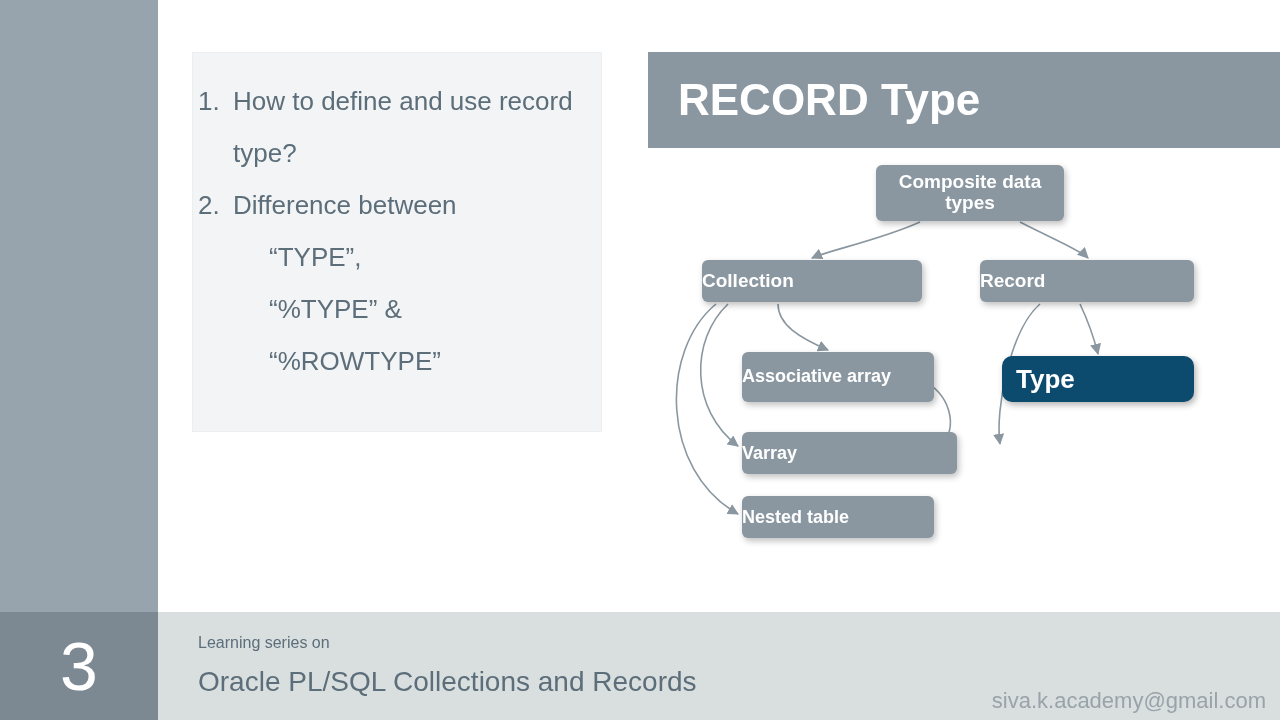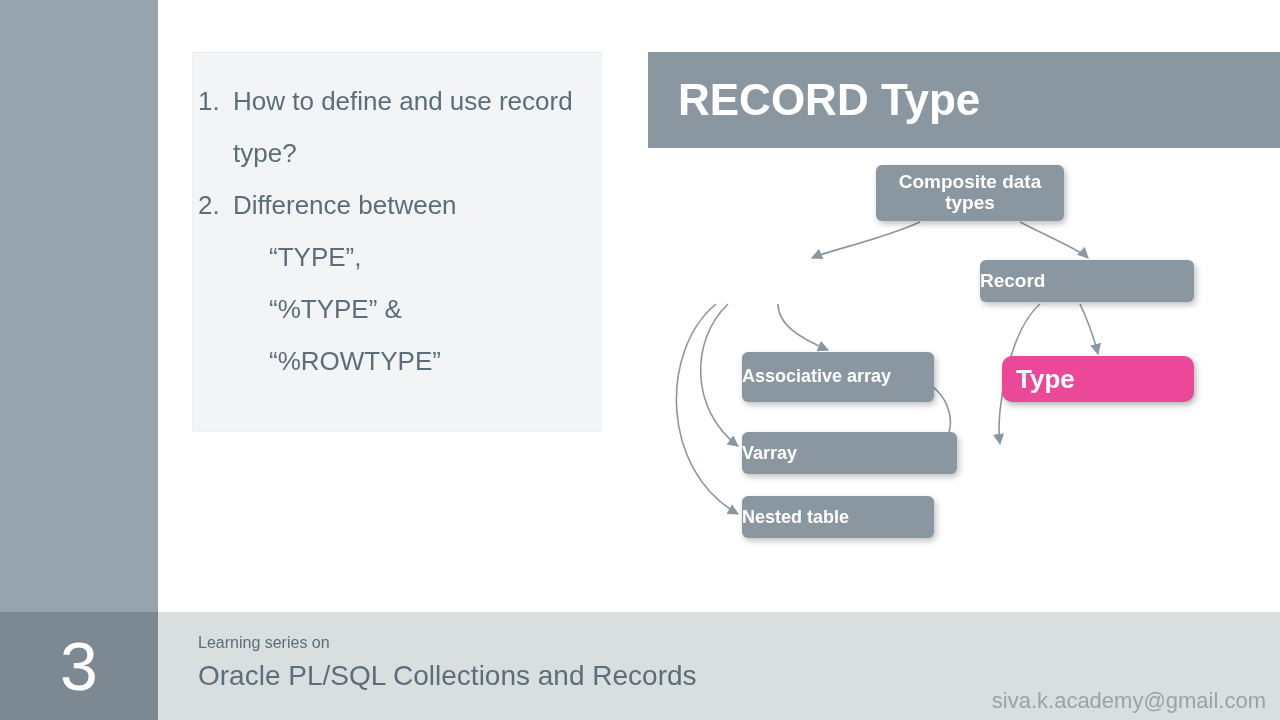--- a/index.html
+++ b/index.html
@@ -78,21 +78,21 @@
     display: flex;
     align-items: center;
     padding: 0 0;
     font-size: 19px;
     box-shadow: 2px 3px 6px rgba(0,0,0,0.25);
   }
   .node.center { text-align: center; justify-content: center; }
   .node.small { font-size: 18px; }
   .node-type {
     position: absolute;
-    background: #ec4899;
+    background: #0c4a6e;
     color: #ffffff;
     border-radius: 10px;
     font-weight: bold;
     display: flex;
     align-items: center;
     padding: 0 14px;
     font-size: 26px;
     box-shadow: 2px 3px 6px rgba(0,0,0,0.3);
   }
 
@@ -125,21 +125,21 @@
     align-items: center;
     justify-content: center;
   }
   .footer-text {
     position: absolute;
     left: 198px; top: 634px;
     color: #5c6e7a;
   }
   .footer-text .eyebrow {
     font-size: 16px;
-    margin-bottom: 8px;
+    margin-bottom: 14px;
   }
   .footer-text .headline {
     font-size: 28px;
   }
   .footer-email {
     position: absolute;
     right: 14px; bottom: 6px;
     color: #9aa3a9;
     font-size: 22px;
   }
@@ -178,20 +178,23 @@
       <path d="M66 144  C10 190 10 310 88 354" marker-end="url(#ah)"></path>
       <path d="M270 220 C300 230 310 270 290 286" marker-end="url(#ah)"></path>
       <path d="M430 144 C440 165 445 182 448 194" marker-end="url(#ah)"></path>
       <path d="M390 144 C360 170 345 250 350 284" marker-end="url(#ah)"></path>
     </g>
   </svg>
 
   <div class="node center n-root">
     <span>Composite data types</span>
   </div>
+  <div class="node n-coll">
+    <span>Collection</span>
+  </div>
   <div class="node n-rec">
     <span>Record</span>
   </div>
   <div class="node small n-assoc">
     <span>Associative array</span>
   </div>
   <div class="node small n-varray">
     <span>Varray</span>
   </div>
   <div class="node small n-nested">

